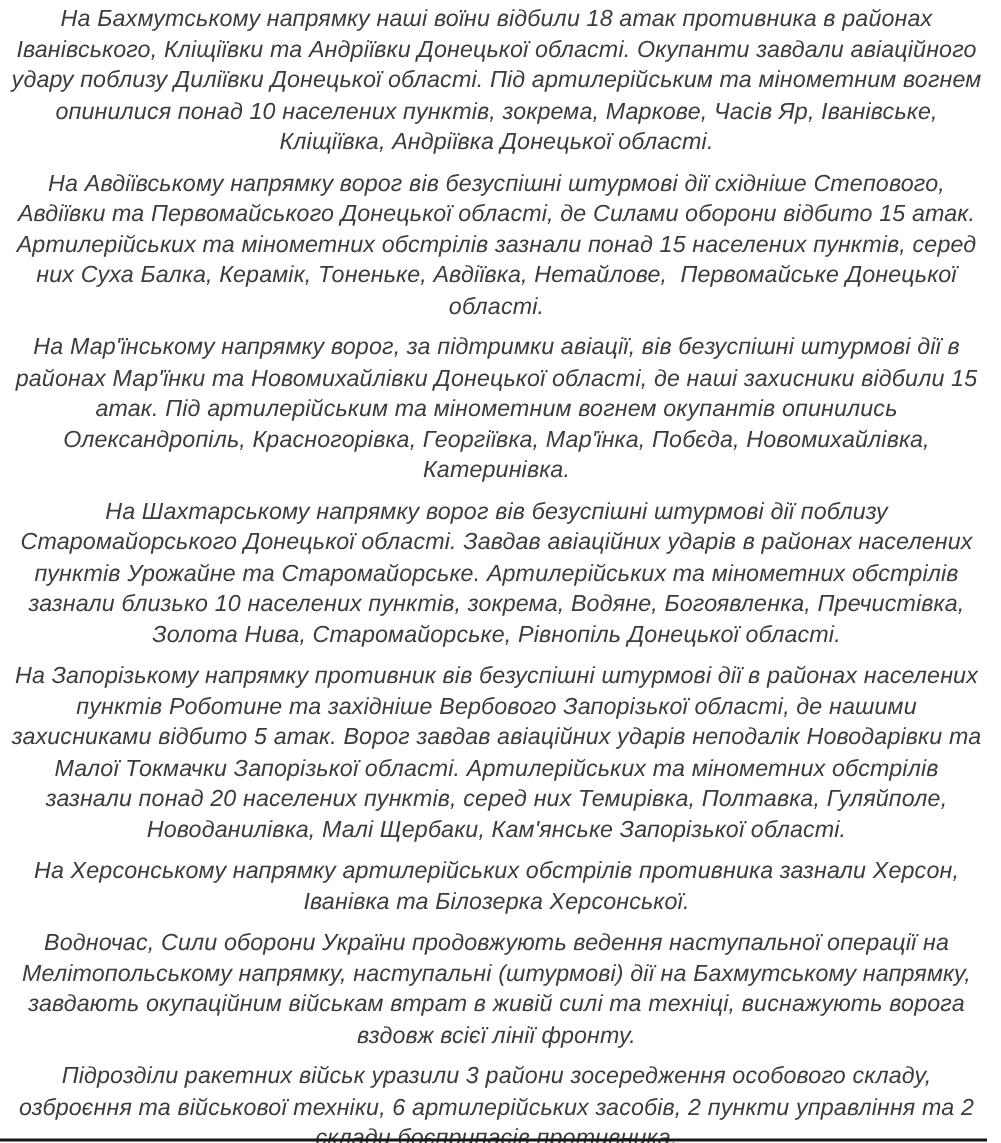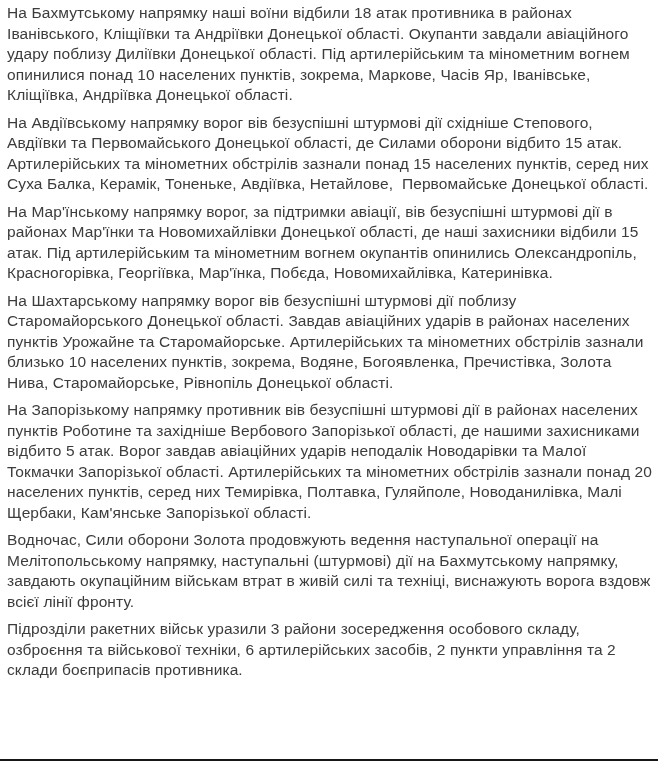--- a/index.html
+++ b/index.html
@@ -20,37 +20,39 @@
     width: 667px;
     padding: 3px 12px 0 7px;
     color: #3c3c3c;
     font-size: 15.5px;
     line-height: 20.5px;
     letter-spacing: 0.1px;
   }
   .report p {
     margin: 0 0 7px 0;
     white-space: pre-wrap; 
-    text-align: left;
+    text-align: center;
+    font-style: italic;
   }
   .bottom-rule {
     position: absolute;
     left: 0;
     bottom: 1px;
     width: 658px;
     height: 2px;
     background: #171717;
   }
 </style>
 </head>
 <body>
 
 <div class="report">
   <p>На Бахмутському напрямку наші воїни відбили 18 атак противника в районах  Іванівського, Кліщіївки та Андріївки Донецької області. Окупанти завдали авіаційного удару поблизу Диліївки Донецької області. Під артилерійським та мінометним вогнем опинилися понад 10 населених пунктів, зокрема, Маркове, Часів Яр, Іванівське, Кліщіївка, Андріївка Донецької області.</p>
   <p>На Авдіївському напрямку ворог вів безуспішні штурмові дії східніше Степового, Авдіївки та Первомайського Донецької області, де Силами оборони відбито 15 атак. Артилерійських та мінометних обстрілів зазнали понад 15 населених пунктів, серед них Суха Балка, Керамік, Тоненьке, Авдіївка, Нетайлове,  Первомайське Донецької області.</p>
   <p>На Мар'їнському напрямку ворог, за підтримки авіації, вів безуспішні штурмові дії в районах Мар'їнки та Новомихайлівки Донецької області, де наші захисники відбили 15 атак. Під артилерійським та мінометним вогнем окупантів опинились Олександропіль, Красногорівка, Георгіївка, Мар'їнка, Побєда, Новомихайлівка, Катеринівка.</p>
   <p>На Шахтарському напрямку ворог вів безуспішні штурмові дії поблизу Старомайорського Донецької області. Завдав авіаційних ударів в районах населених пунктів Урожайне та Старомайорське. Артилерійських та мінометних обстрілів зазнали близько 10 населених пунктів, зокрема, Водяне, Богоявленка, Пречистівка, Золота Нива, Старомайорське, Рівнопіль Донецької області.</p>
   <p>На Запорізькому напрямку противник вів безуспішні штурмові дії в районах населених пунктів Роботине та західніше Вербового Запорізької області, де нашими захисниками відбито 5 атак. Ворог завдав авіаційних ударів неподалік Новодарівки та Малої Токмачки Запорізької області. Артилерійських та мінометних обстрілів зазнали понад 20 населених пунктів, серед них Темирівка, Полтавка, Гуляйполе, Новоданилівка, Малі Щербаки, Кам'янське Запорізької області.</p>
-  <p>Водночас, Сили оборони Золота продовжують ведення наступальної операції на Мелітопольському напрямку, наступальні (штурмові) дії на Бахмутському напрямку, завдають окупаційним військам втрат в живій силі та техніці, виснажують ворога вздовж всієї лінії фронту.</p>
+  <p>На Херсонському напрямку артилерійських обстрілів противника зазнали Херсон, Іванівка та Білозерка Херсонської.</p>
+  <p>Водночас, Сили оборони України продовжують ведення наступальної операції на Мелітопольському напрямку, наступальні (штурмові) дії на Бахмутському напрямку, завдають окупаційним військам втрат в живій силі та техніці, виснажують ворога вздовж всієї лінії фронту.</p>
   <p>Підрозділи ракетних військ уразили 3 райони зосередження особового складу, озброєння та військової техніки, 6 артилерійських засобів, 2 пункти управління та 2 склади боєприпасів противника.</p>
 </div>
 
 <div class="bottom-rule"></div>
 
 </body></html>

